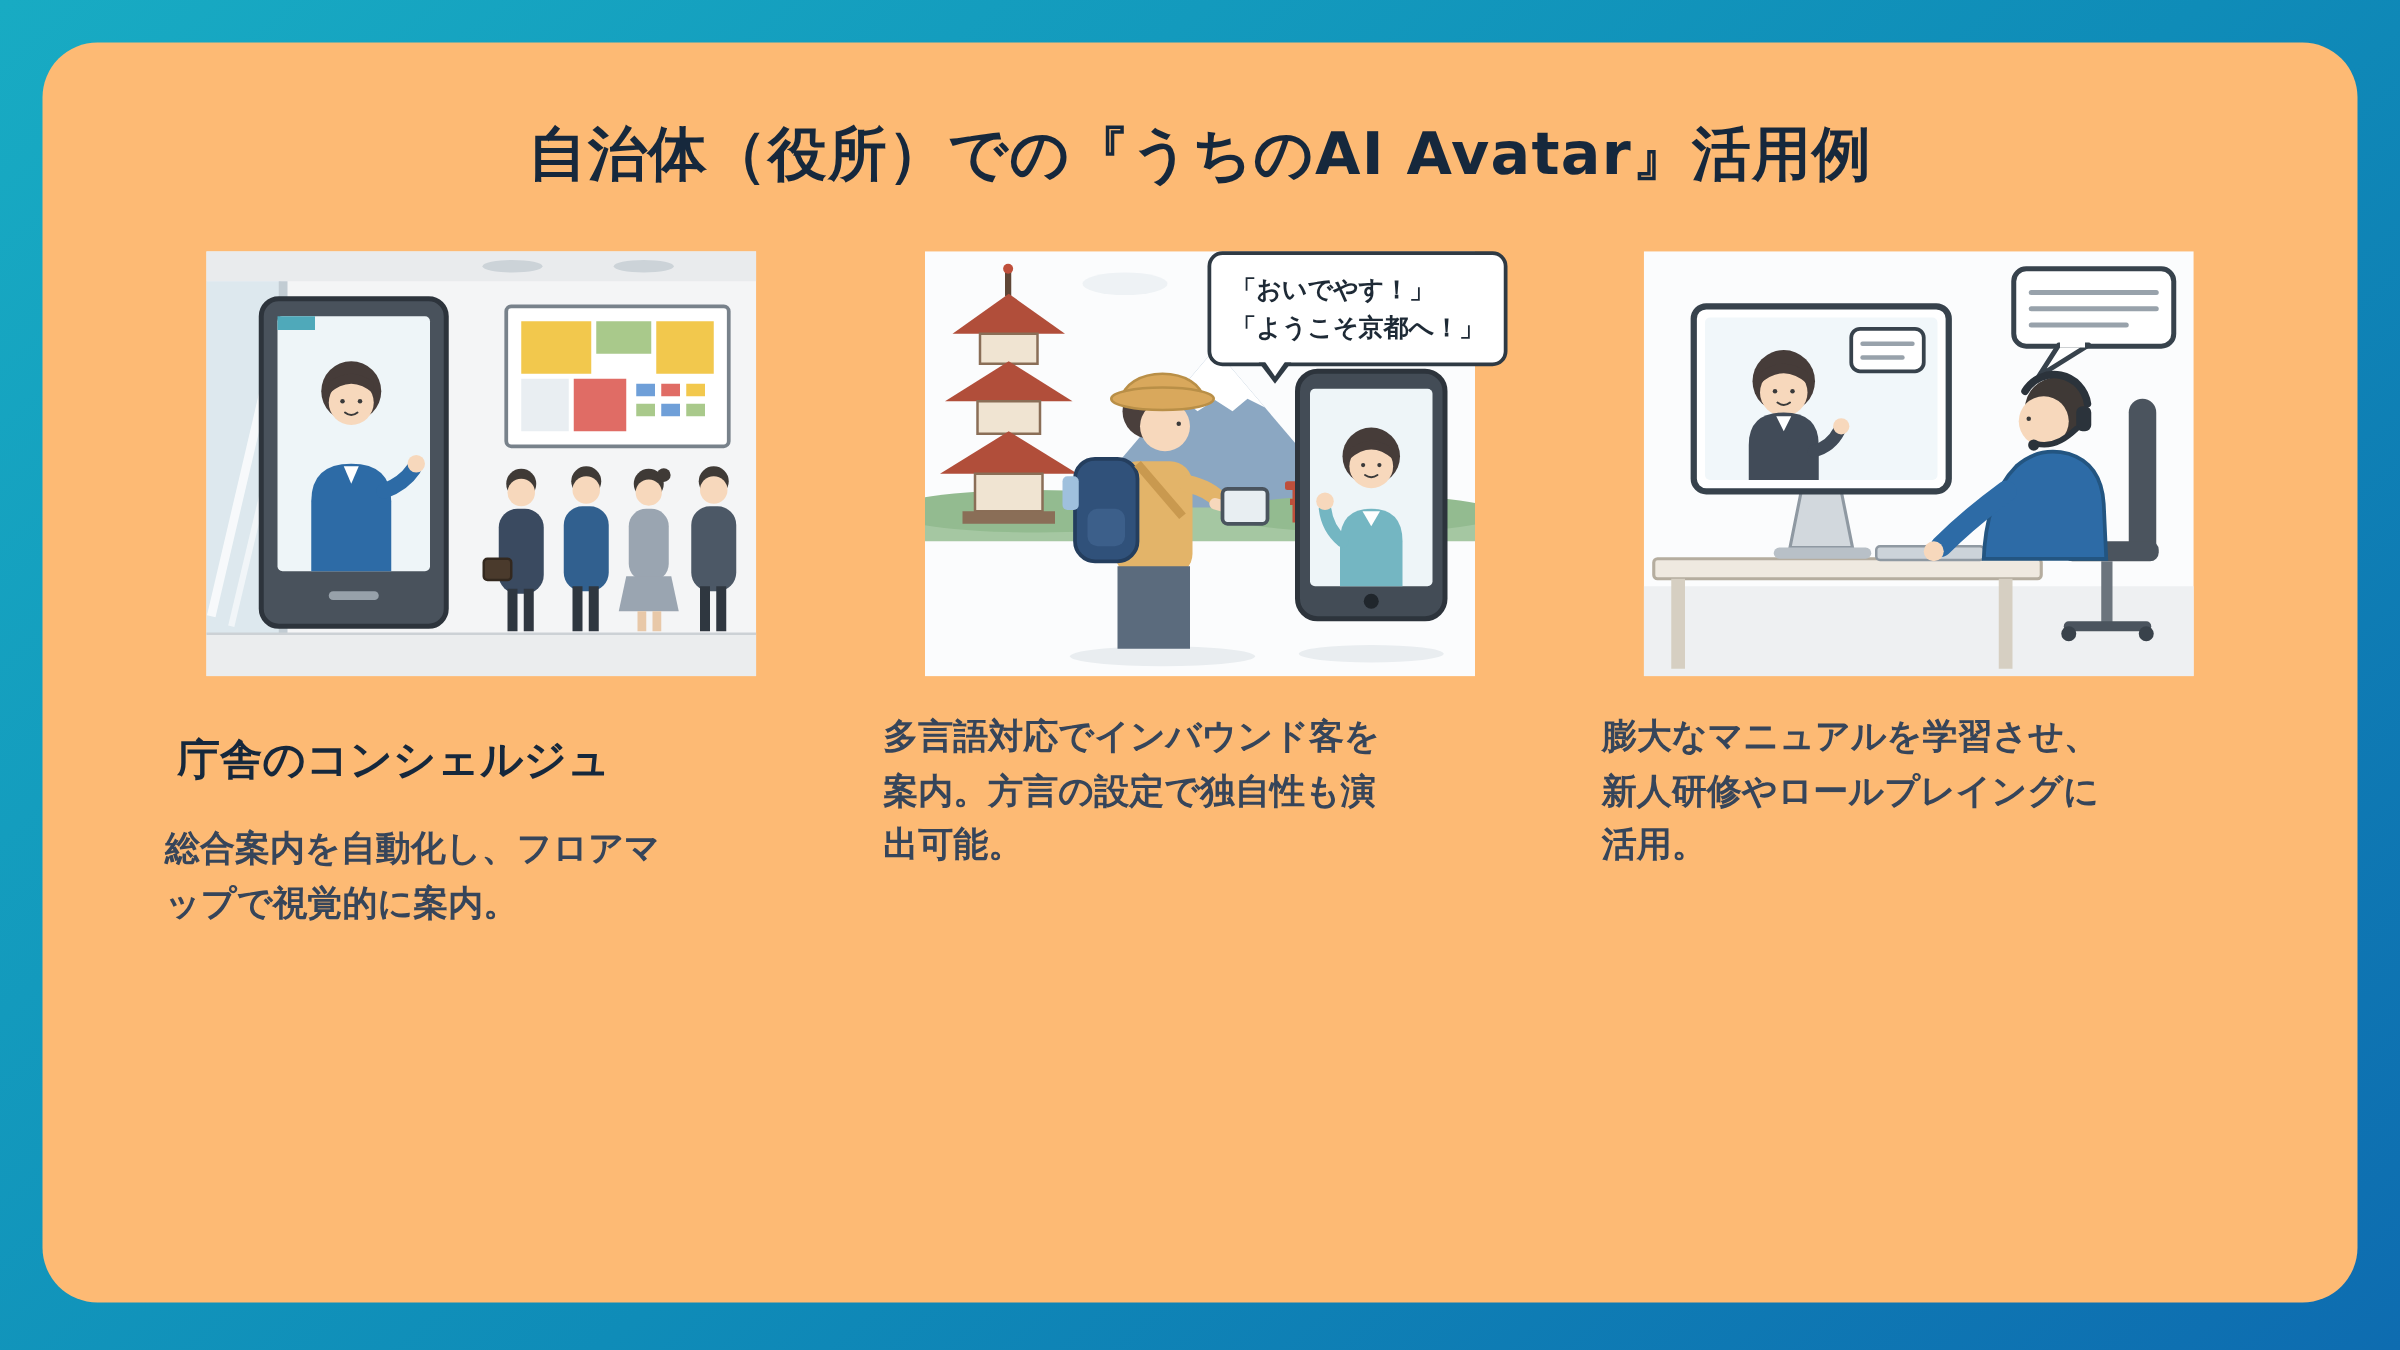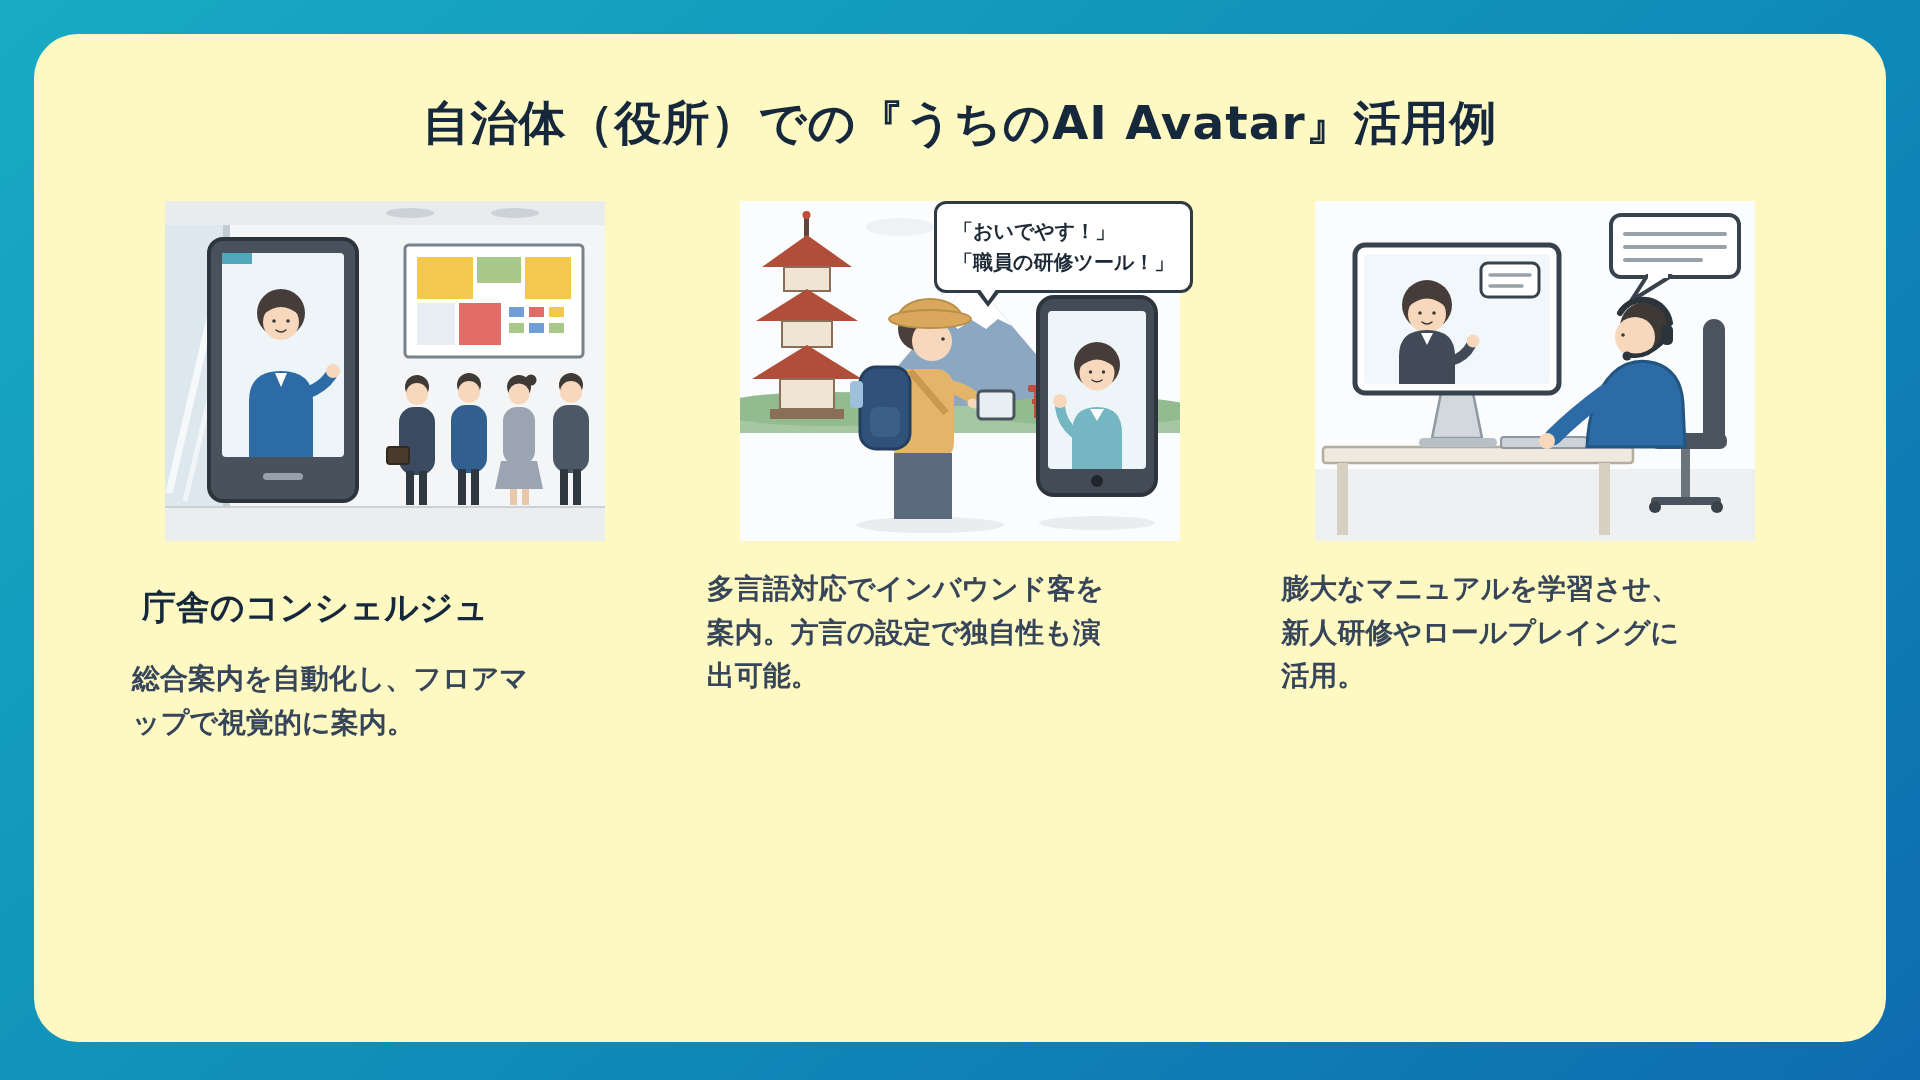--- a/index.html
+++ b/index.html
@@ -4,21 +4,21 @@
 <style>
   html, body { margin: 0; padding: 0; }
   body {
     width: 1920px; height: 1080px;
     position: relative; overflow: hidden;
     background: linear-gradient(140deg, #18abc3 0%, #0f8cb8 55%, #0e6cb0 100%);
     font-family: "DejaVu Sans", "Liberation Sans", sans-serif;
   }
   .card {
     position: absolute; left: 34px; top: 34px; right: 34px; bottom: 38px;
-    background: #fef9c3; border-radius: 44px;
+    background: #fdba74; border-radius: 44px;
     display: flex; flex-direction: column;
   }
   .title {
     margin: 58px 40px 0 40px;
     text-align: center;
     font-size: 47px; font-weight: 800; letter-spacing: 1px;
     color: #16283c;
   }
   .columns {
     display: flex; gap: 56px;
@@ -35,21 +35,21 @@
   .heading {
     margin: 44px 4px 0 16px;
     font-size: 34px; font-weight: 800; color: #16283c;
   }
   .bodytext {
     margin: 26px 4px 0 6px;
     max-width: 420px;
     font-size: 28px; line-height: 1.56; color: #36455a; font-weight: bold;
   }
   .speech-bubble {
-    position: absolute; top: 0; right: 26px; z-index: 2;
+    position: absolute; top: 0; right: 13px; z-index: 2;
     background: #fff; border: 3px solid #2f3a44; border-radius: 12px;
     padding: 12px 16px;
     font-size: 20px; font-weight: 700; color: #1e2a36; line-height: 1.55;
     white-space: nowrap;
   }
   .speech-bubble::before {
     content: ""; position: absolute; bottom: -17px; left: 38px;
     border-left: 13px solid transparent; border-right: 13px solid transparent;
     border-top: 17px solid #2f3a44;
   }
@@ -142,21 +142,21 @@
         </svg>
       </div>
       <h2 class="heading">庁舎のコンシェルジュ</h2>
       <p class="bodytext">総合案内を自動化し、フロアマップで視覚的に案内。</p>
     </article>
 
     <article class="col">
       <div class="illus">
         <div class="speech-bubble">
           <span>「おいでやす！」</span>
-          <span>「職員の研修ツール！」</span>
+          <span>「ようこそ京都へ！」</span>
         </div>
         <svg viewBox="0 0 440 340" xmlns="http://www.w3.org/2000/svg">
           <rect width="440" height="340" fill="#fbfcfd"></rect>
           <ellipse cx="365" cy="44" rx="40" ry="11" fill="#eef2f5"></ellipse>
           <ellipse cx="160" cy="26" rx="34" ry="9" fill="#eef2f5"></ellipse>
           <g>
             <path d="M118 212 L232 78 L346 212 Z" fill="#8ba7c2"></path>
             <path d="M192 125 L232 78 L272 125 L258 118 L246 128 L232 119 L218 128 L206 118 Z" fill="#ffffff"></path>
           </g>
           <rect x="0" y="205" width="440" height="30" fill="#a5c7a2"></rect>

